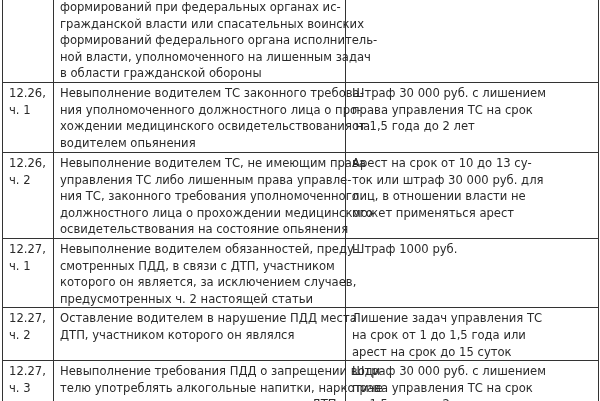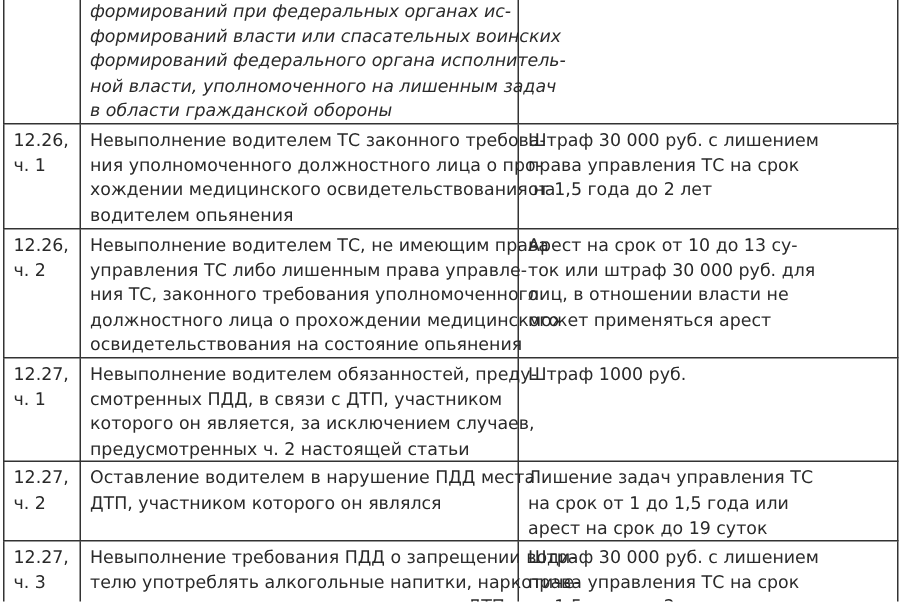--- a/index.html
+++ b/index.html
@@ -31,21 +31,21 @@
       padding: 0 6px 0 6px;
       word-wrap: break-word;
     }
     .col-art { width: 51px; }
     .col-desc { width: 292px; }
     .col-pen { width: 253px; }
     .cell-line {
       display: block;
       white-space: nowrap;
     }
-    .table tr.r0 td { height: 83px; padding-top: 0; font-style: italic; }
+    .table tr.r0 td { height: 83px; padding-top: 0; }
     .table tr.r1 td { height: 67px; padding-top: 2px; }
     .table tr.r2 td { height: 82px; padding-top: 2px; }
     .table tr.r3 td { height: 63px; padding-top: 2px; }
     .table tr.r4 td { height: 49px; padding-top: 2px; }
     .table tr.r5 td { height: 52px; padding-top: 2px; border-bottom: 1.5px solid #333333; }
   </style>
 </head>
 <body>
 
 <table class="table">
@@ -53,21 +53,21 @@
     <col class="col-art">
     <col class="col-desc">
     <col class="col-pen">
   </colgroup>
   <tbody>
 
     <tr class="r0">
       <td></td>
       <td>
         <span class="cell-line">формирований при федеральных органах ис-</span>
-        <span class="cell-line">формирований власти или спасательных воинских</span>
+        <span class="cell-line">гражданской власти или спасательных воинских</span>
         <span class="cell-line">формирований федерального органа исполнитель-</span>
         <span class="cell-line">ной власти, уполномоченного на лишенным задач</span>
         <span class="cell-line">в области гражданской обороны</span>
       </td>
       <td></td>
     </tr>
 
     <tr class="r1">
       <td>
         <span class="cell-line">12.26,</span>
@@ -127,21 +127,21 @@
         <span class="cell-line">12.27,</span>
         <span class="cell-line">ч. 2</span>
       </td>
       <td>
         <span class="cell-line">Оставление водителем в нарушение ПДД места</span>
         <span class="cell-line">ДТП, участником которого он являлся</span>
       </td>
       <td>
         <span class="cell-line">Лишение задач управления ТС</span>
         <span class="cell-line">на срок от 1 до 1,5 года или</span>
-        <span class="cell-line">арест на срок до 19 суток</span>
+        <span class="cell-line">арест на срок до 15 суток</span>
       </td>
     </tr>
 
     <tr class="r5">
       <td>
         <span class="cell-line">12.27,</span>
         <span class="cell-line">ч. 3</span>
       </td>
       <td>
         <span class="cell-line">Невыполнение требования ПДД о запрещении води-</span>

